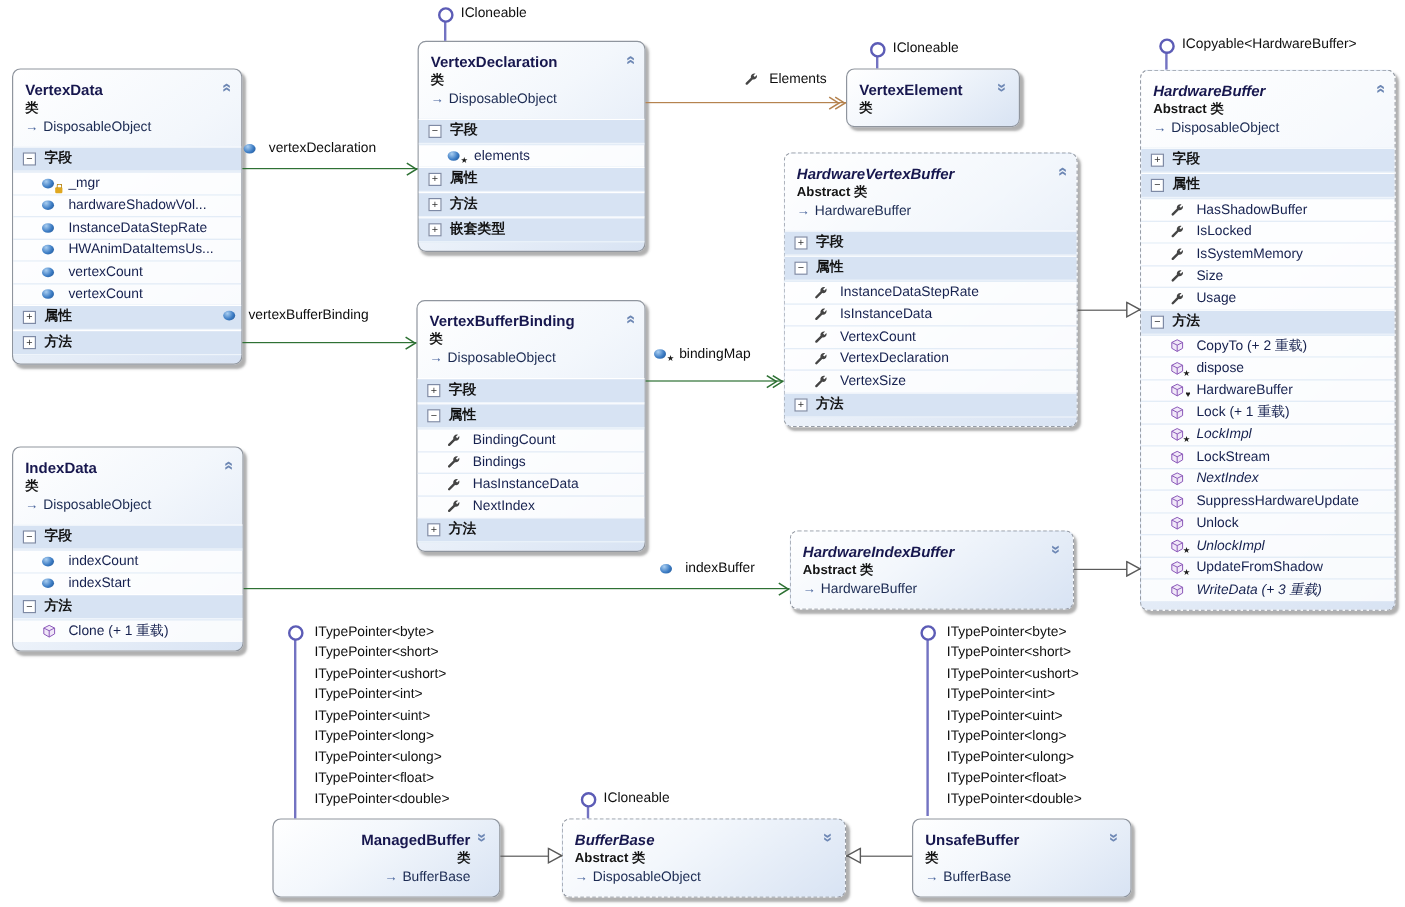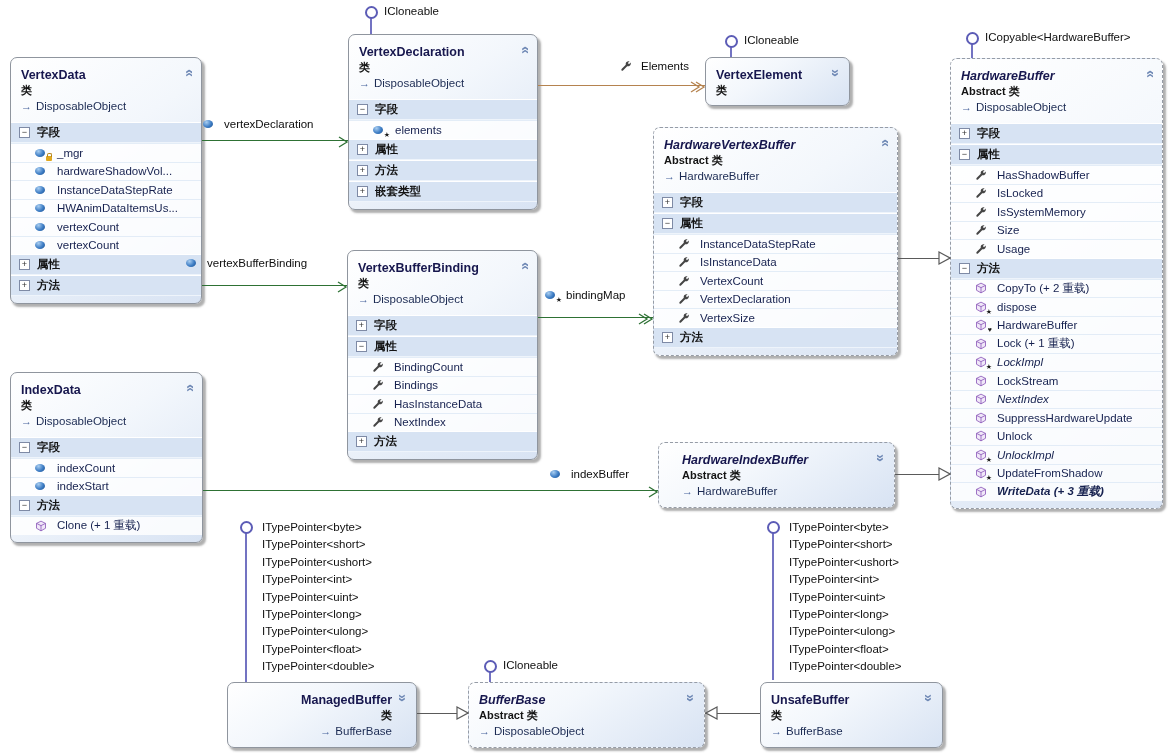--- a/index.html
+++ b/index.html
@@ -22,21 +22,21 @@
   .chev.down{transform:rotate(90deg);}
   .section-row{display:flex;align-items:center;gap:7px;background:#d7e3f3;
       border-top:1px solid #fff;border-bottom:1px solid #eef4fb;padding:3px 8px;height:13px;}
   .section-label{font-weight:bold;color:#141414;font-size:11.5px;line-height:13px;}
   .exp{width:11px;height:11px;border:1px solid #7e8aa5;background:#fff;font-size:9px;line-height:9px;
        text-align:center;color:#333;box-sizing:border-box;flex:none;cursor:pointer;}
   .member-row{display:flex;align-items:center;gap:9px;padding:1px 6px 1px 24px;height:15.5px;
       background:rgba(255,255,255,.82);border-top:1px solid rgba(216,229,244,.7);}
   .member-name{white-space:nowrap;color:#16214f;font-size:11.5px;}
   .member-name.italic{font-style:italic;}
-  .member-name.bold{font-weight:bold;text-align:right;}
+  .member-name.bold{font-weight:normal;text-align:right;}
   .box-footer{height:7px;}
 
   
   .mi{position:relative;flex:none;width:13px;height:12px;display:flex;align-items:center;}
   .ball{width:10px;height:8px;border-radius:50%;
         background:radial-gradient(circle at 35% 28%,#a9cef1,#3c7cc4 55%,#1b4e8c);}
   .micon{width:12px;height:12px;display:block;}
   .ov{position:absolute;font-size:7px;line-height:7px;right:-4px;bottom:-2px;color:#1a1a1a;}
   .ov-lock{position:absolute;right:-4px;bottom:-2px;width:6px;height:5px;background:#e0a820;border-radius:1px;}
   .ov-lock::before{content:"";position:absolute;top:-3px;left:1px;width:3px;height:3px;
@@ -539,21 +539,21 @@
             <g stroke="#8a57b8" stroke-width="1.1">
               <path d="M8 1.5 14 4.5 14 11 8 14.5 2 11 2 4.5 Z" fill="#f0e7f8"></path>
               <path d="M2 4.5 8 7.5 14 4.5 M8 7.5 8 14.5" fill="none"></path>
             </g>
           </svg>
         </span>
         <span class="member-name">Clone (+ 1 重载)</span>
       </div>
       <div class="box-footer"></div>
     </div>
-    <div class="class-box abstract" style="left: 658px; top: 442px; width: 237px; padding-left: 13px;">
+    <div class="class-box abstract" style="left: 658px; top: 442px; width: 237px;">
       <div class="box-header">
         <span class="chev down">»</span>
         <div class="box-title italic">HardwareIndexBuffer</div>
         <div class="box-stereo">Abstract 类</div>
         <div class="box-base"><span class="base-arrow">→</span><span>HardwareBuffer</span></div>
       </div>
     </div>
     <div class="class-box" style="left: 227px; top: 682px; width: 190px; text-align: right;">
       <div class="box-header">
         <span class="chev down">»</span>

